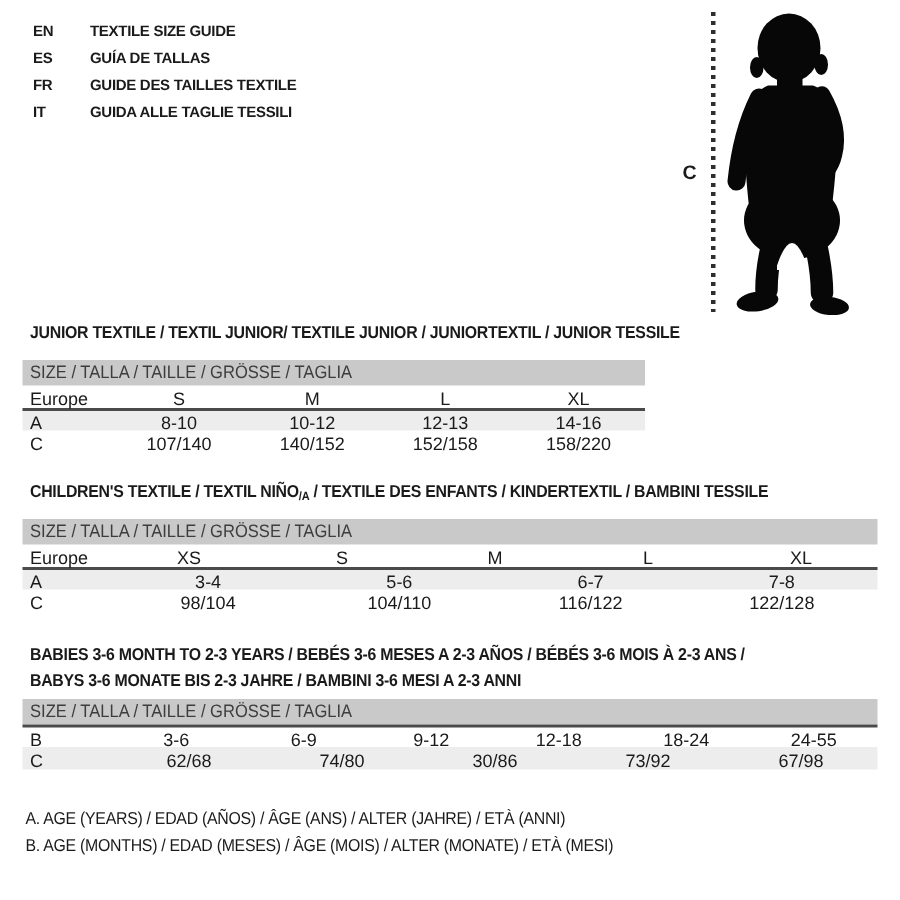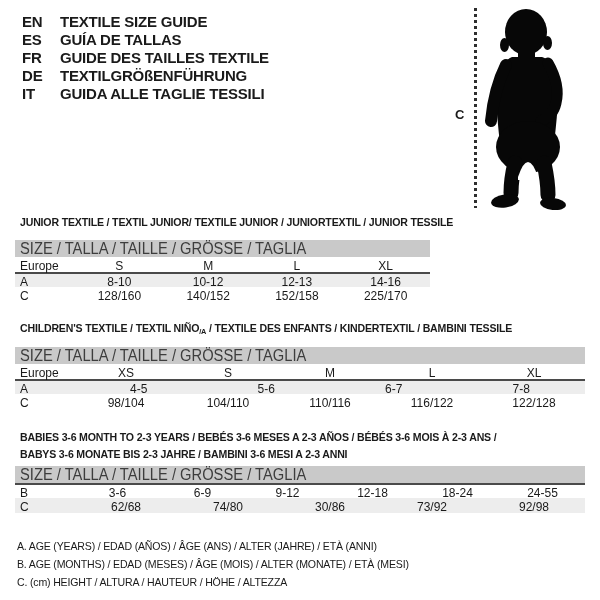--- a/index.html
+++ b/index.html
@@ -6,21 +6,21 @@
   body {
     width:600px; height:600px; position:relative; overflow:hidden;
     background:#ffffff; color:#1a1a1a;
     font-family:"Liberation Sans", sans-serif;
   }
   .abs { position:absolute; }
 
   
   .lang-block { left:22px; top:13px; }
   .lang-row { display:flex; height:18px; line-height:18px;
-    font-weight:bold; font-size:15px; letter-spacing:-0.2px; }
+    font-weight:bold; font-size:10px; letter-spacing:-0.2px; }
   .lang-code { width:38px; }
   .lang-label { white-space:nowrap; }
 
   
   .dashed-line { left:474px; top:8px; width:3px; height:200px;
     background:repeating-linear-gradient(180deg,#2e2e2e 0 3px, transparent 3px 6px); }
   .height-label { left:455px; top:107px; font-weight:bold; font-size:13px; }
   .figure-svg { left:478px; top:5px; }
 
   
@@ -30,21 +30,21 @@
   .section { left:15px; }
   #section-junior   { top:216px; width:415px; }
   #section-children { top:322px; width:570px; }
   #section-babies   { top:429px; width:570px; }
   .section-title { font-weight:bold; font-size:11.5px; line-height:13px; letter-spacing:-0.2px; padding-left:5px; }
   .section-title.two-line { line-height:17px; }
   .title-sub { font-size:8px; position:relative; top:2px; }
   .size-table { margin-top:11px; }
   #section-babies .size-table { margin-top:3px; }
   .size-bar { background:#c9c9c9; height:17px; line-height:17px;
-    font-size:16px; color:#3d3d3d; padding-left:5px; }
+    font-size:12px; color:#3d3d3d; padding-left:5px; }
   .trow { display:flex; height:15px; line-height:18px; font-size:12px; }
   .trow.striped { background:#ededed; }
   .trow.rule-top { border-top:2px solid #4a4a4a; box-sizing:border-box; line-height:16px; }
   .tlabel { width:55px; padding-left:5px; }
   .tcell { flex:1; text-align:center; }
 
   
   .notes { left:17px; top:537px; }
   .note-line { height:18px; line-height:18px; font-weight:normal; font-size:11.5px; letter-spacing:-0.2px; }
 </style>
@@ -56,24 +56,20 @@
     <span class="lang-code">EN</span>
     <span class="lang-label">TEXTILE SIZE GUIDE</span>
   </div>
   <div class="lang-row">
     <span class="lang-code">ES</span>
     <span class="lang-label">GUÍA DE TALLAS</span>
   </div>
   <div class="lang-row">
     <span class="lang-code">FR</span>
     <span class="lang-label">GUIDE DES TAILLES TEXTILE</span>
-  </div>
-  <div class="lang-row">
-    <span class="lang-code">DE</span>
-    <span class="lang-label">TEXTILGRÖßENFÜHRUNG</span>
   </div>
   <div class="lang-row">
     <span class="lang-code">IT</span>
     <span class="lang-label">GUIDA ALLE TAGLIE TESSILI</span>
   </div>
 </div>
 
 <div class="abs dashed-line"></div>
 <div class="abs height-label">C</div>
 <svg class="abs figure-svg" width="100" height="205" viewBox="0 0 100 205">
@@ -111,24 +107,24 @@
     </div>
     <div class="trow striped rule-top">
       <span class="tlabel">A</span>
       <span class="tcell">8-10</span>
       <span class="tcell">10-12</span>
       <span class="tcell">12-13</span>
       <span class="tcell">14-16</span>
     </div>
     <div class="trow">
       <span class="tlabel">C</span>
-      <span class="tcell">128/160</span>
+      <span class="tcell">107/140</span>
       <span class="tcell">140/152</span>
       <span class="tcell">152/158</span>
-      <span class="tcell">225/170</span>
+      <span class="tcell">158/220</span>
     </div>
   </div>
 </div>
 
 <div class="abs section" id="section-children">
   <div class="section-title">
     <span class="cond"><span>CHILDREN'S TEXTILE / TEXTIL NIÑO</span><span class="title-sub">/A</span><span> / TEXTILE DES ENFANTS / KINDERTEXTIL / BAMBINI TESSILE</span></span>
   </div>
   <div class="size-table">
     <div class="size-bar">
@@ -137,30 +133,29 @@
     <div class="trow">
       <span class="tlabel">Europe</span>
       <span class="tcell">XS</span>
       <span class="tcell">S</span>
       <span class="tcell">M</span>
       <span class="tcell">L</span>
       <span class="tcell">XL</span>
     </div>
     <div class="trow striped rule-top">
       <span class="tlabel">A</span>
-      <span class="tcell">4-5</span>
+      <span class="tcell">3-4</span>
       <span class="tcell">5-6</span>
       <span class="tcell">6-7</span>
       <span class="tcell">7-8</span>
     </div>
     <div class="trow">
       <span class="tlabel">C</span>
       <span class="tcell">98/104</span>
       <span class="tcell">104/110</span>
-      <span class="tcell">110/116</span>
       <span class="tcell">116/122</span>
       <span class="tcell">122/128</span>
     </div>
   </div>
 </div>
 
 <div class="abs section" id="section-babies">
   <div class="section-title two-line">
     <span class="cond">BABIES 3-6 MONTH TO 2-3 YEARS / BEBÉS 3-6 MESES A 2-3 AÑOS / BÉBÉS 3-6 MOIS À 2-3 ANS /</span><br>
     <span class="cond">BABYS 3-6 MONATE BIS 2-3 JAHRE / BAMBINI 3-6 MESI A 2-3 ANNI</span>
@@ -177,28 +172,25 @@
       <span class="tcell">12-18</span>
       <span class="tcell">18-24</span>
       <span class="tcell">24-55</span>
     </div>
     <div class="trow striped">
       <span class="tlabel">C</span>
       <span class="tcell">62/68</span>
       <span class="tcell">74/80</span>
       <span class="tcell">30/86</span>
       <span class="tcell">73/92</span>
-      <span class="tcell">92/98</span>
+      <span class="tcell">67/98</span>
     </div>
   </div>
 </div>
 
 <div class="abs notes">
   <div class="note-line">
     <span class="cond">A. AGE (YEARS) / EDAD (AÑOS) / ÂGE (ANS) / ALTER (JAHRE) / ETÀ (ANNI)</span>
   </div>
   <div class="note-line">
     <span class="cond">B. AGE (MONTHS) / EDAD (MESES) / ÂGE (MOIS) / ALTER (MONATE) / ETÀ (MESI)</span>
   </div>
-  <div class="note-line">
-    <span class="cond">C. (cm) HEIGHT / ALTURA / HAUTEUR / HÖHE / ALTEZZA</span>
-  </div>
 </div>
 
 </body></html>

